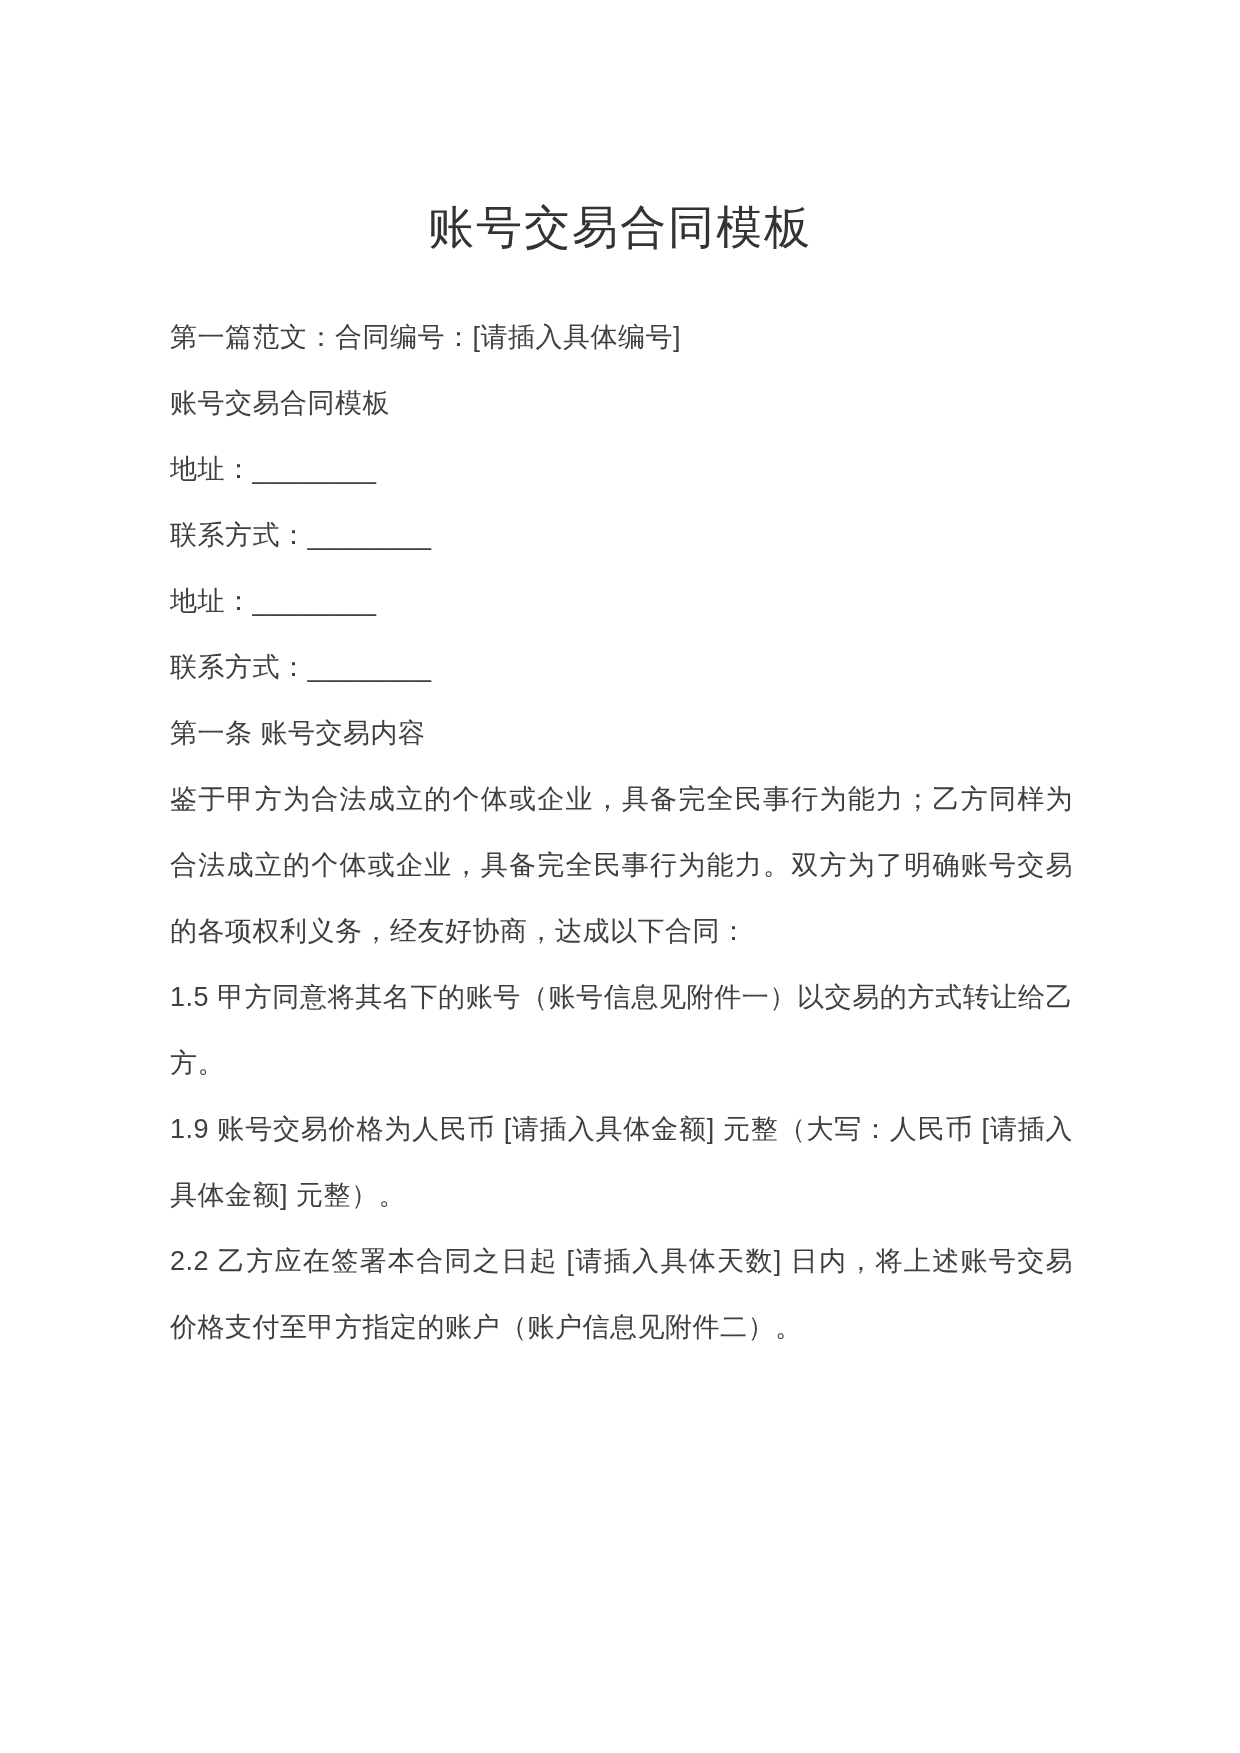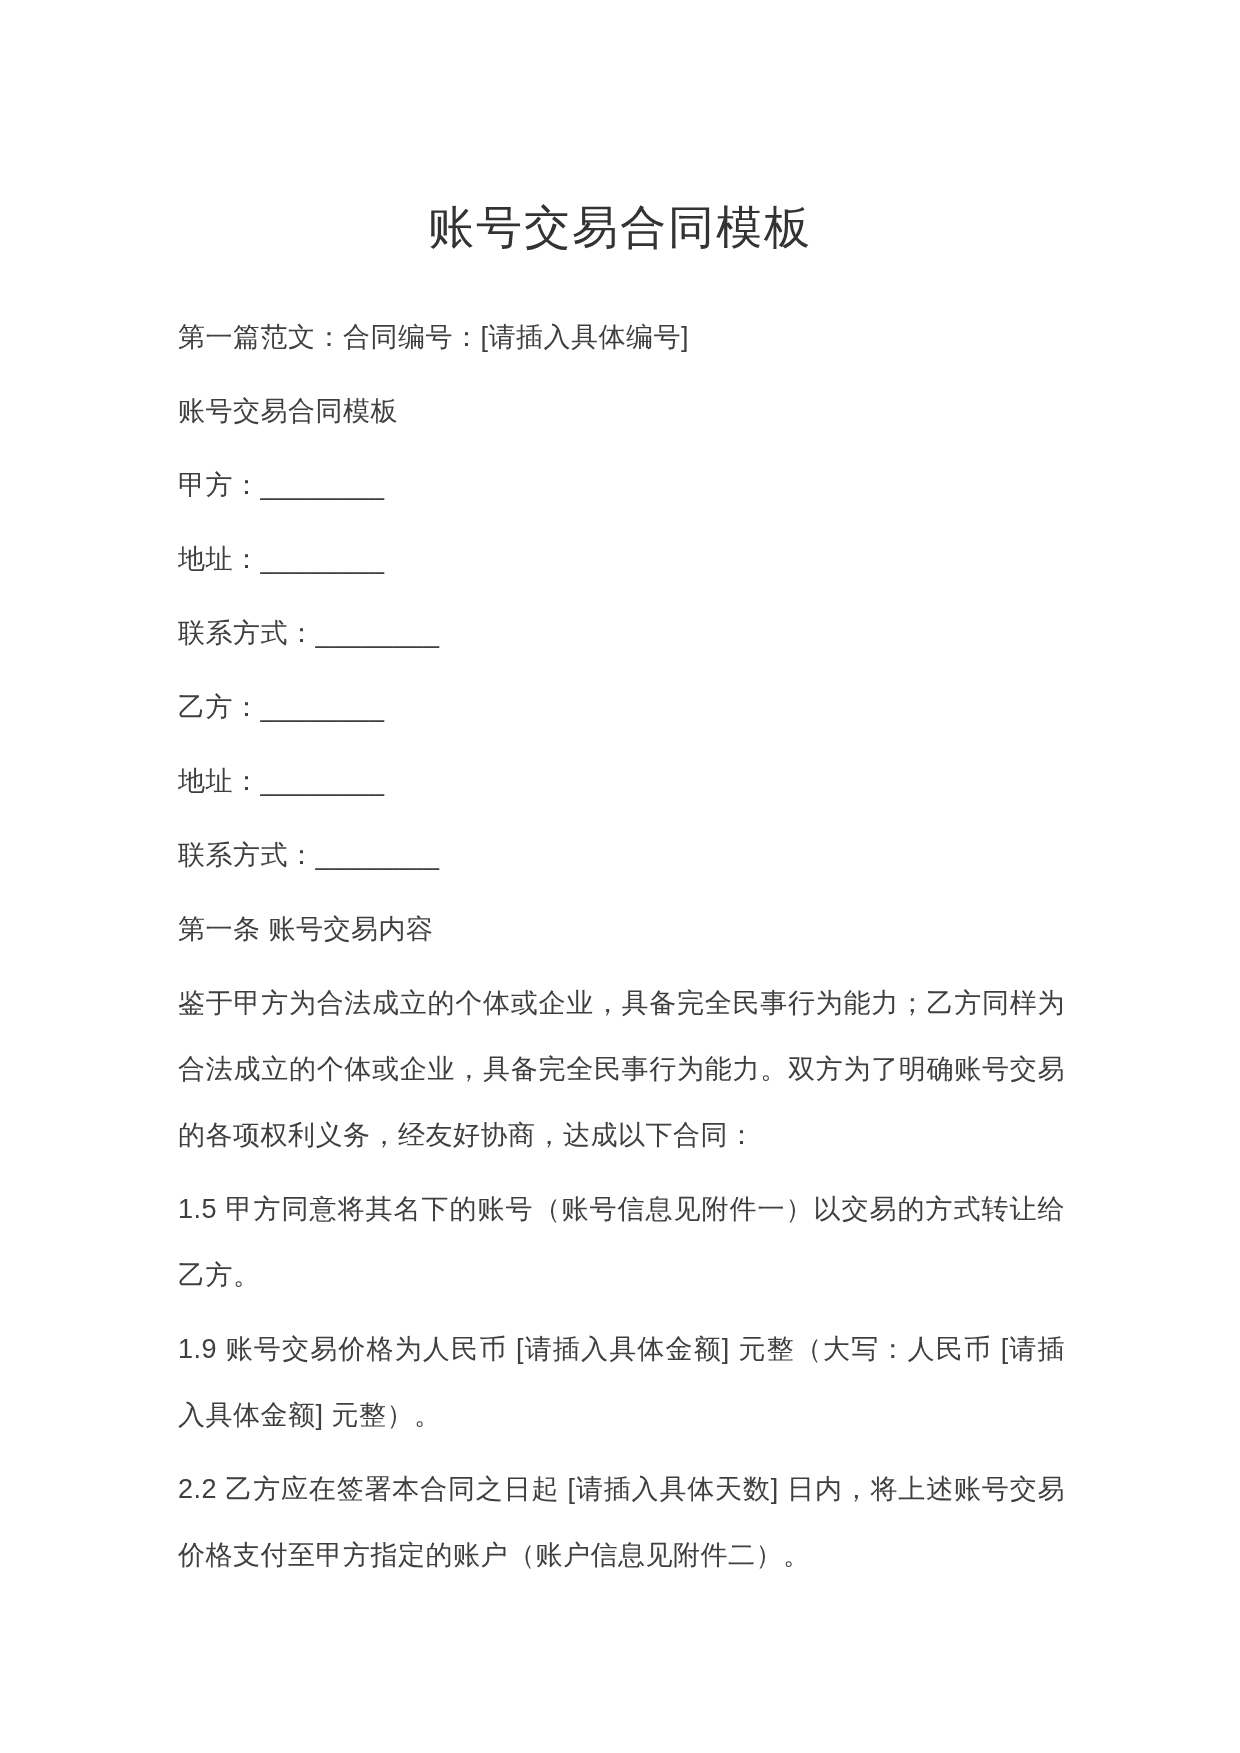--- a/index.html
+++ b/index.html
@@ -22,21 +22,21 @@
     font-size: 46px;
     font-weight: 400;
     line-height: 62px;
     letter-spacing: 2px;
     color: #333333;
   }
   .doc-body {
     margin: 46px 167px 0 170px;
   }
   .doc-body p {
-    margin: 8px;
+    margin: 0;
     font-size: 27px;
     font-weight: 300;
     line-height: 66px;
     letter-spacing: 0.5px;
     text-align: justify;
     word-break: break-all;
   }
 </style>
 </head>
 <body>
@@ -44,27 +44,25 @@
 <div class="page">
 
   <h1 class="doc-title">账号交易合同模板</h1>
 
   <div class="doc-body">
 
     <p>第一篇范文：合同编号：[请插入具体编号]</p>
 
     <p>账号交易合同模板</p>
 
-    <p>甲方：________</p>
 
     <p>地址：________</p>
 
     <p>联系方式：________</p>
 
-    <p>乙方：________</p>
 
     <p>地址：________</p>
 
     <p>联系方式：________</p>
 
     <p>第一条 账号交易内容</p>
 
     <p>鉴于甲方为合法成立的个体或企业，具备完全民事行为能力；乙方同样为合法成立的个体或企业，具备完全民事行为能力。双方为了明确账号交易的各项权利义务，经友好协商，达成以下合同：</p>
 
     <p>1.5 甲方同意将其名下的账号（账号信息见附件一）以交易的方式转让给乙方。</p>

